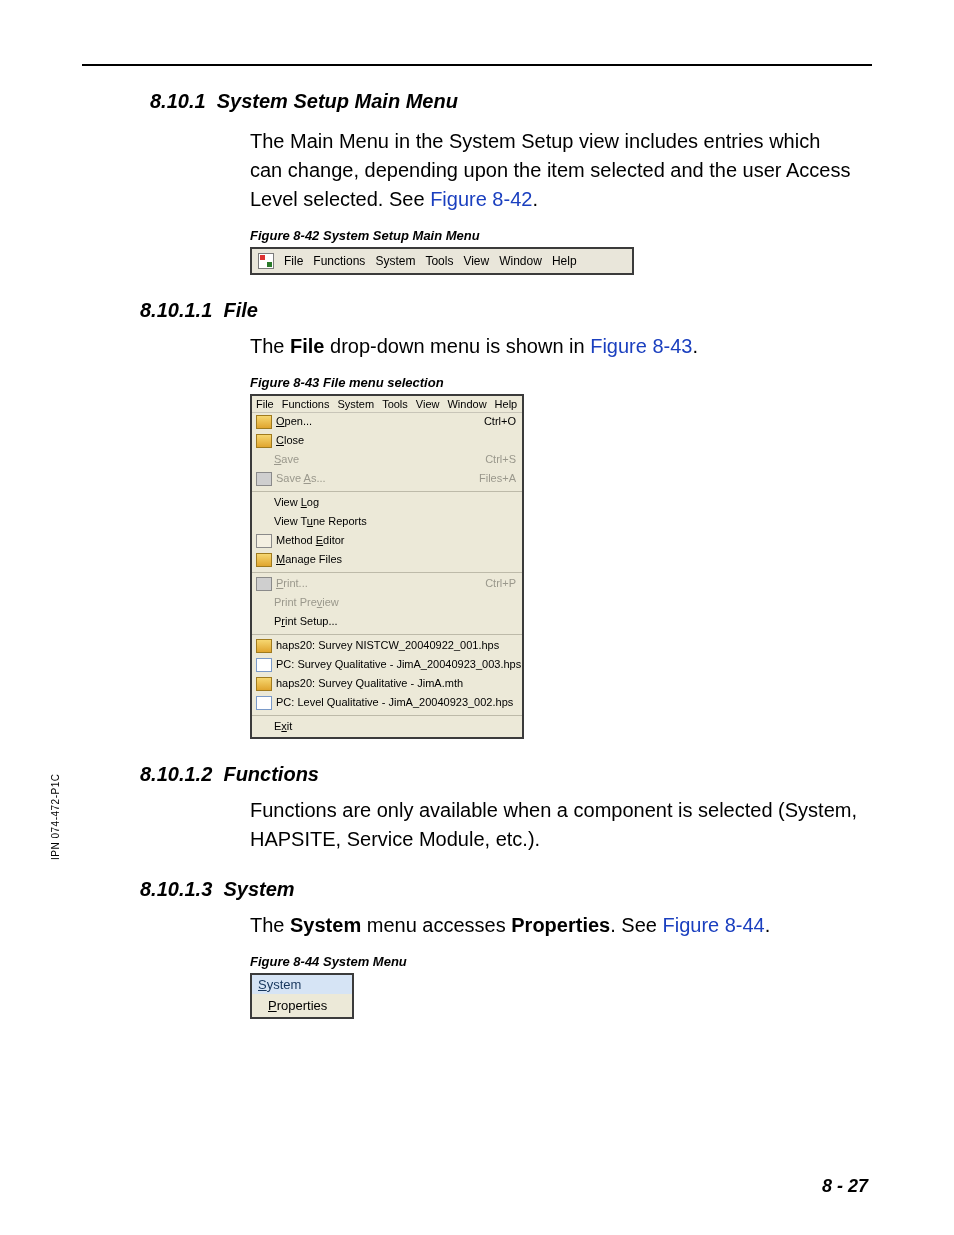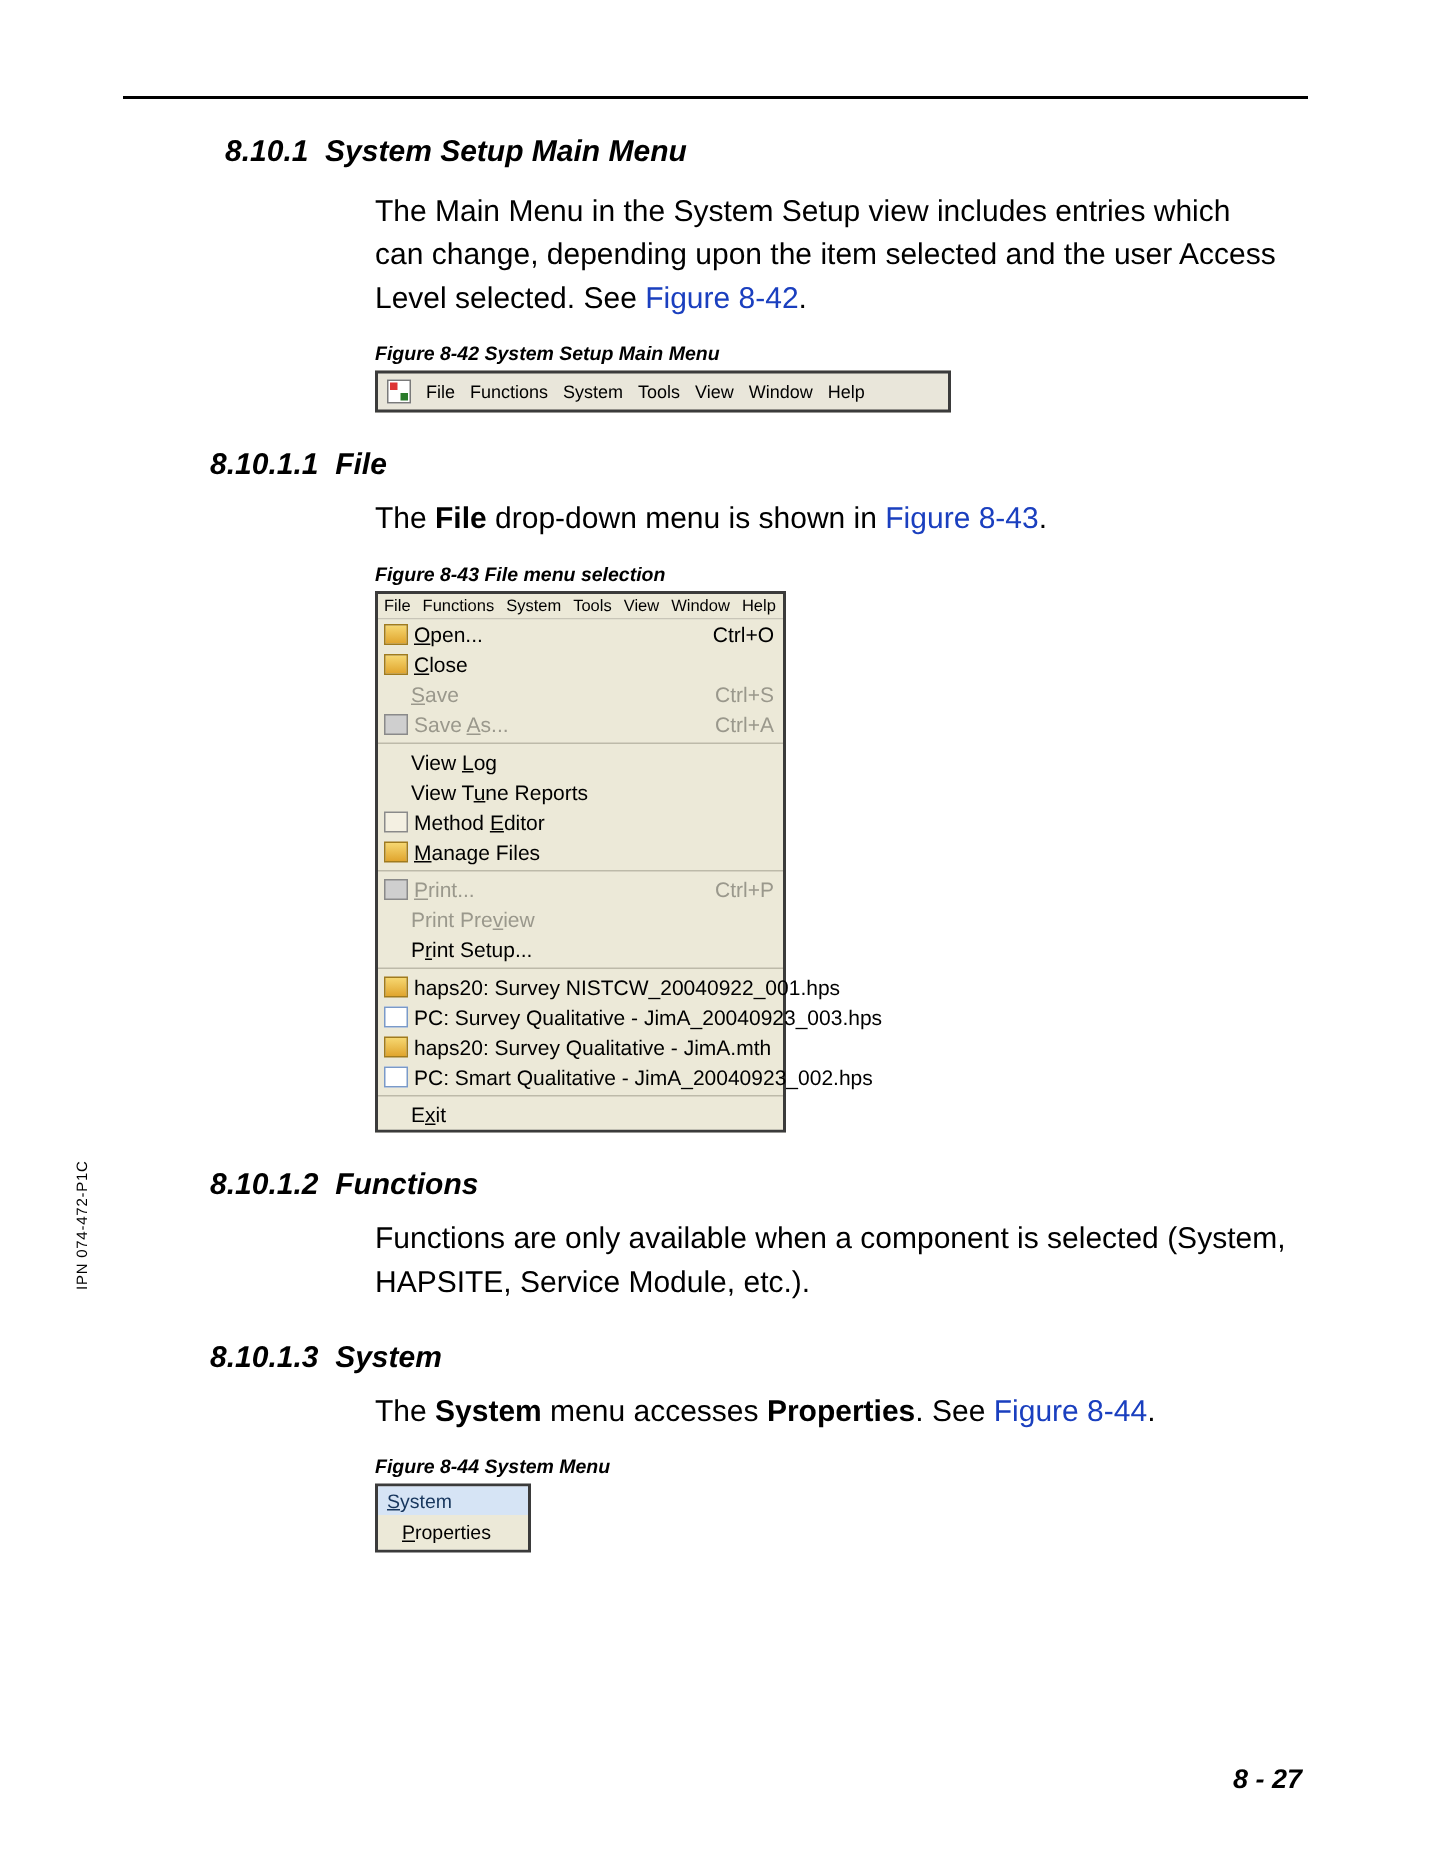--- a/index.html
+++ b/index.html
@@ -133,23 +133,22 @@
     font-size: 11px;
   }
   .fig43 .bar .m { text-decoration: underline; text-decoration-color: transparent; }
   .fig43 ul {
     list-style: none;
     margin: 0; padding: 0;
     background: #ece9d8;
   }
   .fig43 li {
     display: flex;
-    align-items: center;
     padding: 2px 6px 2px 4px;
-    font-size: 14px;
+    font-size: 11px;
     min-height: 15px;
   }
   .fig43 li .ico {
     width: 14px; height: 12px;
     margin-right: 4px;
     flex: 0 0 14px;
   }
   .fig43 li .lbl { flex: 1 1 auto; white-space: nowrap; }
   .fig43 li .accel { flex: 0 0 auto; color: #000; }
   .fig43 li.disabled { color: #9a988c; }
@@ -254,21 +253,21 @@
           <span class="lbl"><span class="u">C</span>lose</span>
         </li>
         <li class="disabled">
           <span class="ico " style="background: transparent;"></span>
           <span class="lbl"><span class="u">S</span>ave</span>
           <span class="accel">Ctrl+S</span>
         </li>
         <li class="disabled">
           <span class="ico ico-save"></span>
           <span class="lbl">Save <span class="u">A</span>s...</span>
-          <span class="accel">Ctrl+A</span>
+          <span class="accel">Files+A</span>
         </li>
         <hr>
         <li>
           <span class="ico " style="background: transparent;"></span>
           <span class="lbl">View <span class="u">L</span>og</span>
         </li>
         <li>
           <span class="ico " style="background: transparent;"></span>
           <span class="lbl">View T<span class="u">u</span>ne Reports</span>
         </li>
@@ -302,21 +301,21 @@
         <li>
           <span class="ico ico-doc"></span>
           <span class="lbl">PC: Survey Qualitative - JimA_20040923_003.hps</span>
         </li>
         <li>
           <span class="ico ico-folder"></span>
           <span class="lbl">haps20: Survey Qualitative - JimA.mth</span>
         </li>
         <li>
           <span class="ico ico-doc"></span>
-          <span class="lbl">PC: Smart Qualitative - JimA_20040923_002.hps</span>
+          <span class="lbl">PC: Level Qualitative - JimA_20040923_002.hps</span>
         </li>
         <hr>
         <li>
           <span class="ico " style="background: transparent;"></span>
           <span class="lbl">E<span class="u">x</span>it</span>
         </li>
       </ul>
   </div>
 
   <div class="h4">

